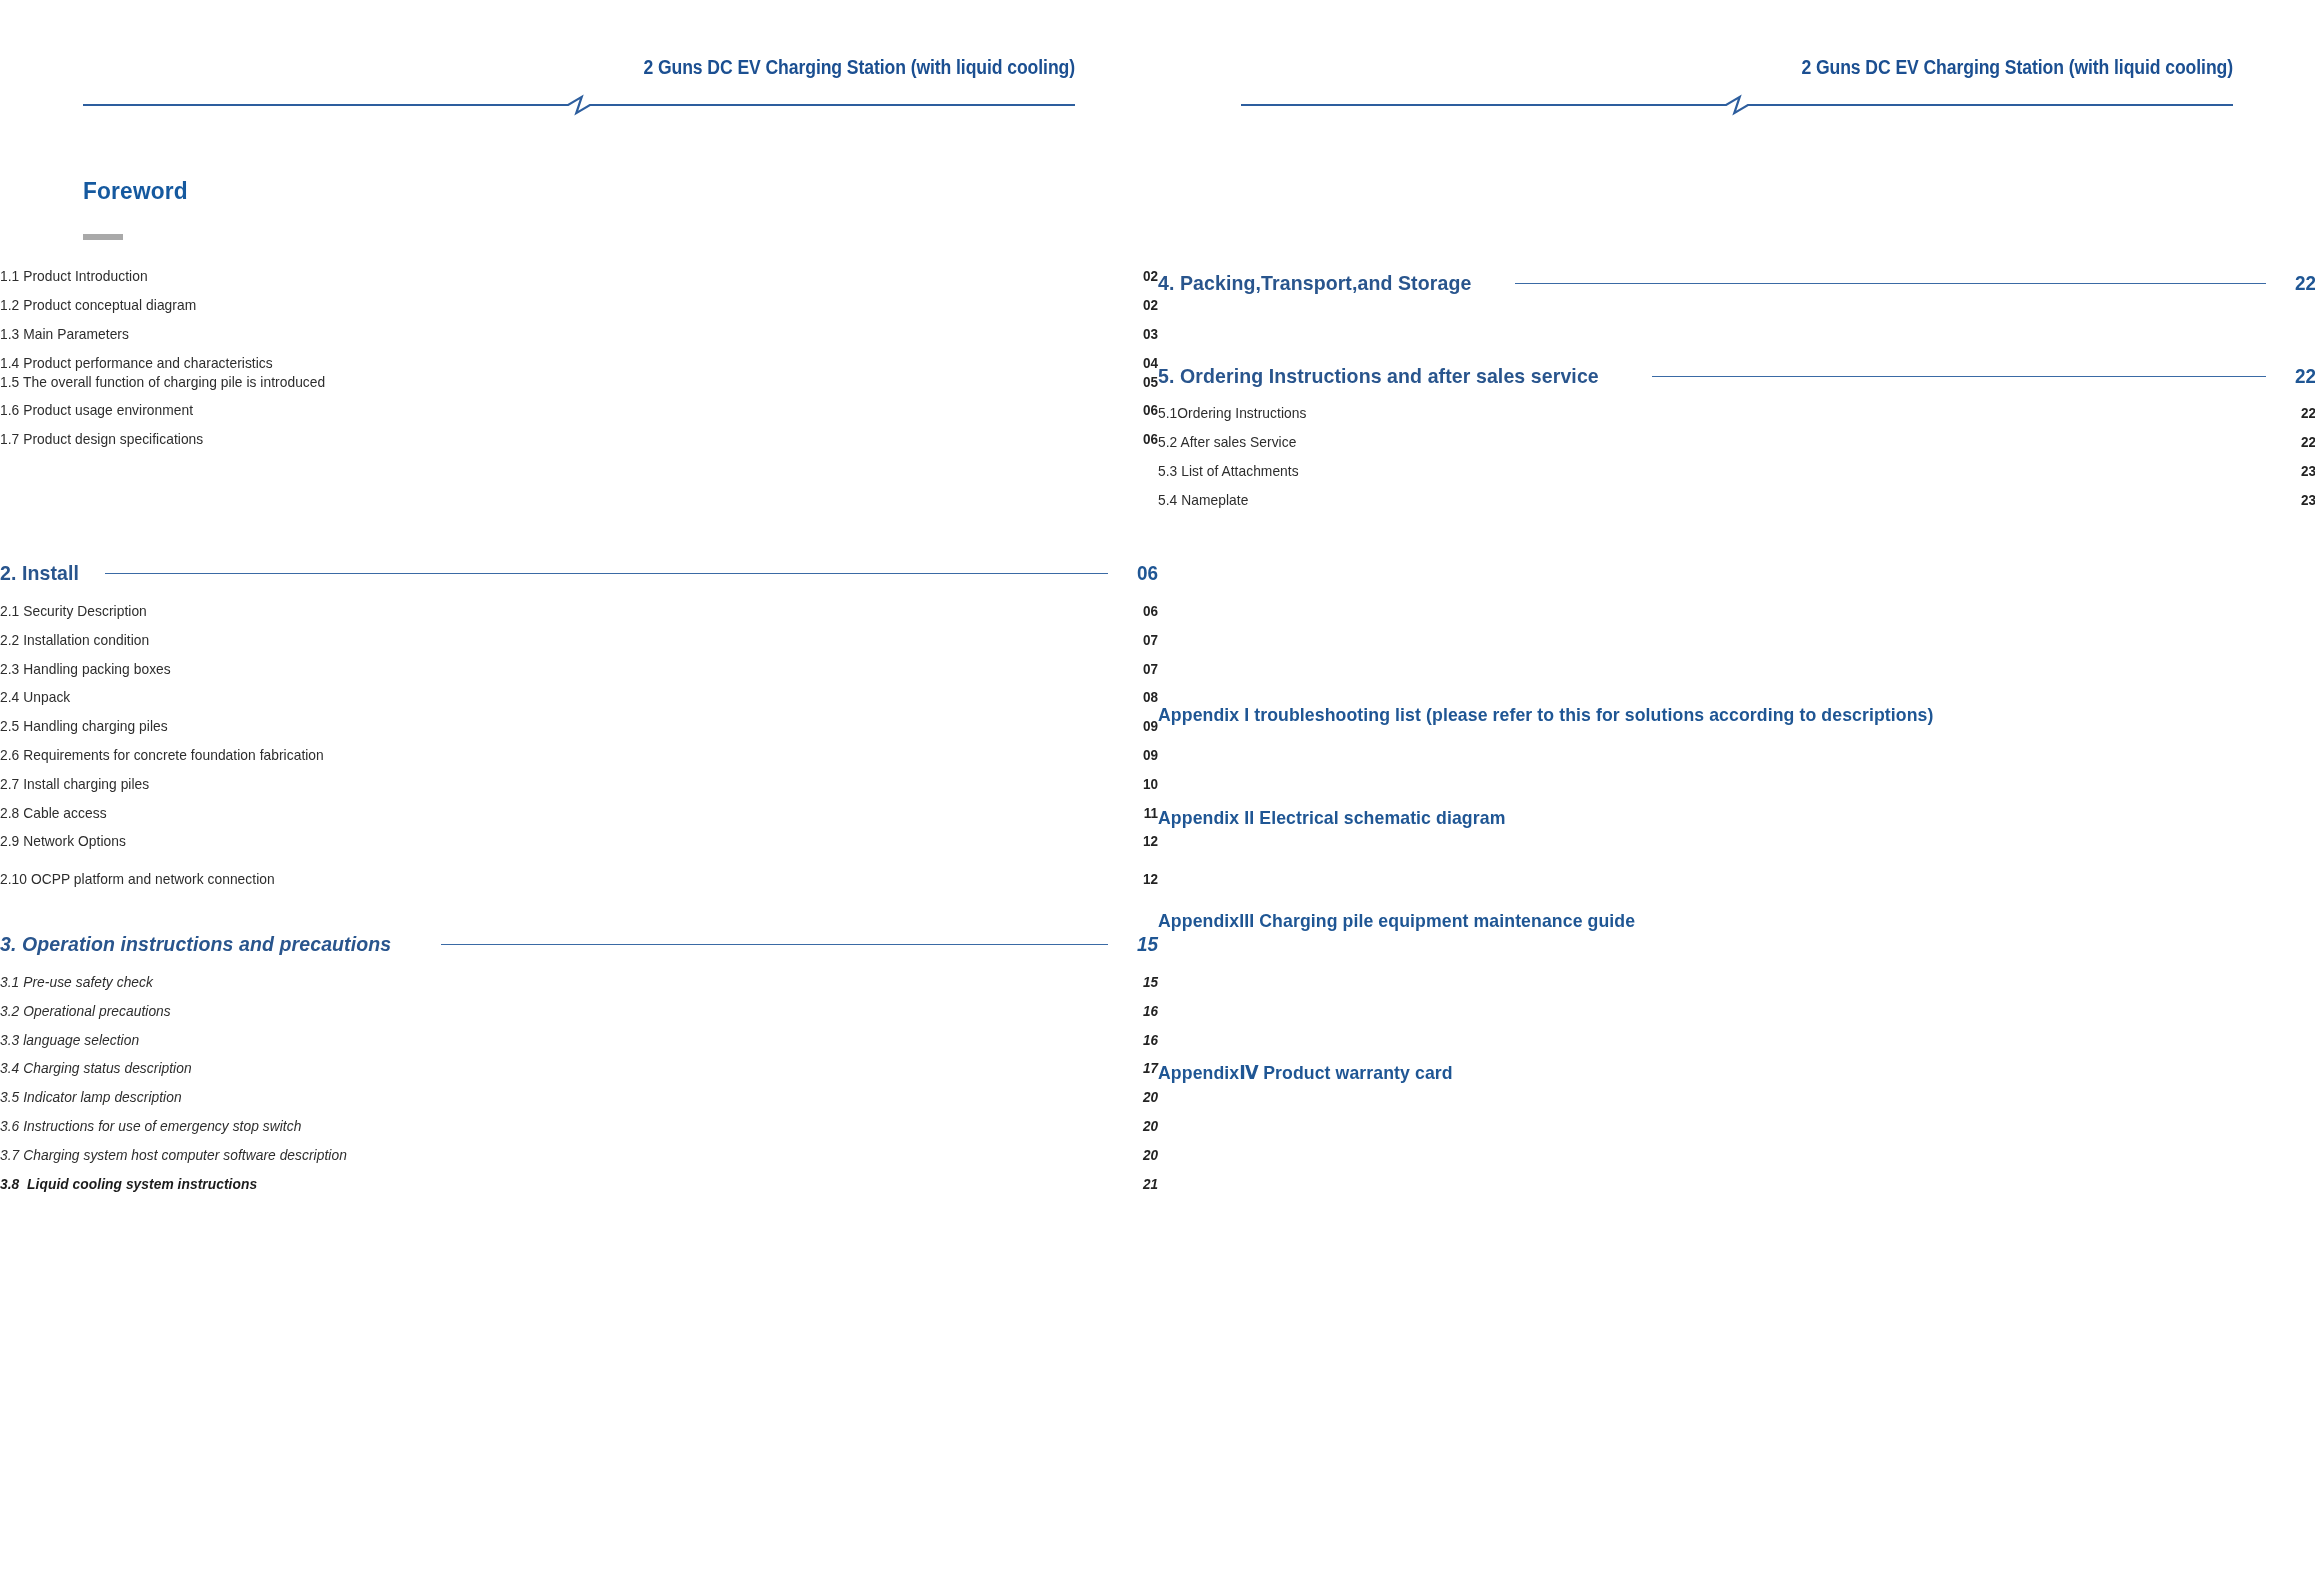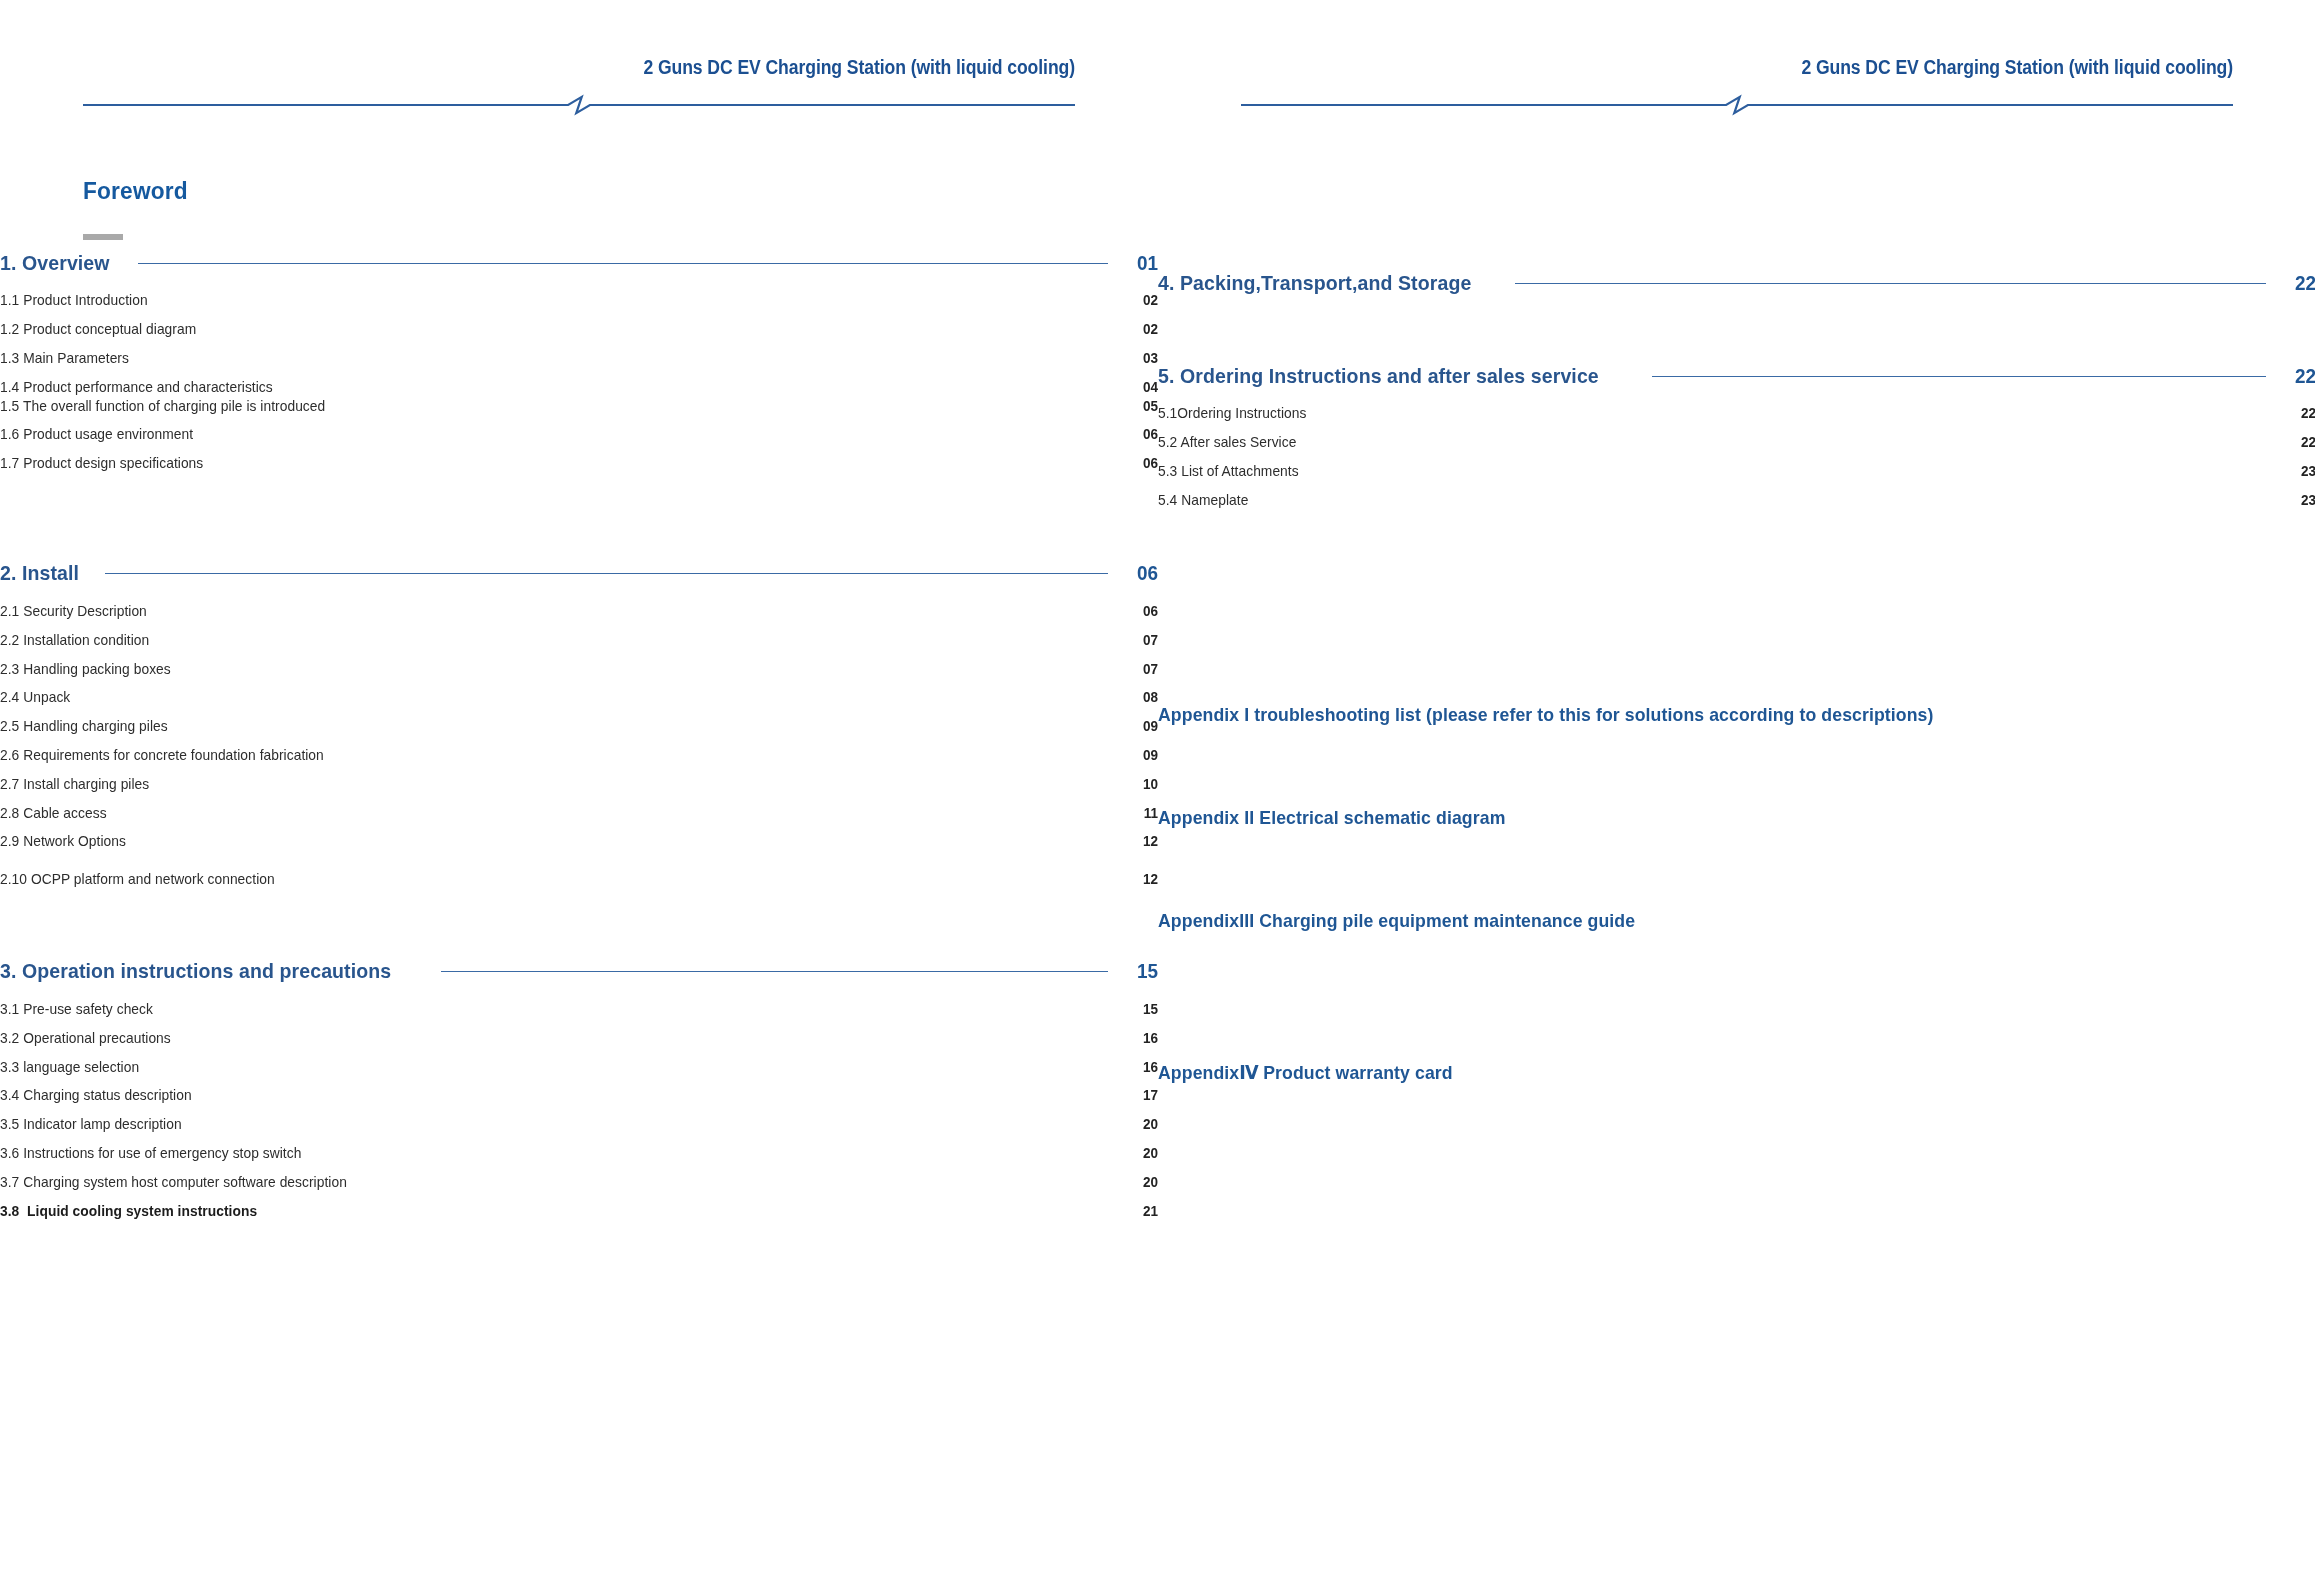--- a/index.html
+++ b/index.html
@@ -193,25 +193,20 @@
           <path d="M0 10 L536 10 L551 1 L545 19 L560 10 L1096 10" fill="none" stroke="#2d5e9e" stroke-width="2.2" vector-effect="non-scaling-stroke"></path>
         </svg>
       </div>
     </div>
 
     <div class="foreword">Foreword</div>
     <div class="gray-dash"></div>
 
     <div class="toc abs" style="top:251px;">
 
-      <div class="sec-head">
-        <span class="sec-title">1. Overview</span>
-        <span class="leader"></span>
-        <span class="sec-page">01</span>
-      </div>
       <div style="height:16.3px"></div>
       <div class="entry" style="margin-bottom:11.8px">
         <span class="etext">1.1 Product Introduction</span>
         <span class="espacer"></span>
         <span class="epage">02</span>
       </div>
       <div class="entry" style="margin-bottom:11.8px">
         <span class="etext">1.2 Product conceptual diagram</span>
         <span class="espacer"></span>
         <span class="epage">02</span>
@@ -295,21 +290,21 @@
         <span class="espacer"></span>
         <span class="epage">12</span>
       </div>
       <div class="entry">
         <span class="etext">2.10 OCPP platform and network connection</span>
         <span class="espacer"></span>
         <span class="epage">12</span>
       </div>
     </div>
 
-    <div class="toc abs" style="top:959px;">
+    <div class="toc abs" style="top:932px;font-style:italic;">
       <div class="sec-head">
         <span class="sec-title">3. Operation instructions and precautions</span>
         <span class="leader"></span>
         <span class="sec-page">15</span>
       </div>
       <div style="height:17px"></div>
       <div class="entry" style="margin-bottom:11.8px">
         <span class="etext">3.1 Pre-use safety check</span>
         <span class="espacer"></span>
         <span class="epage">15</span>

